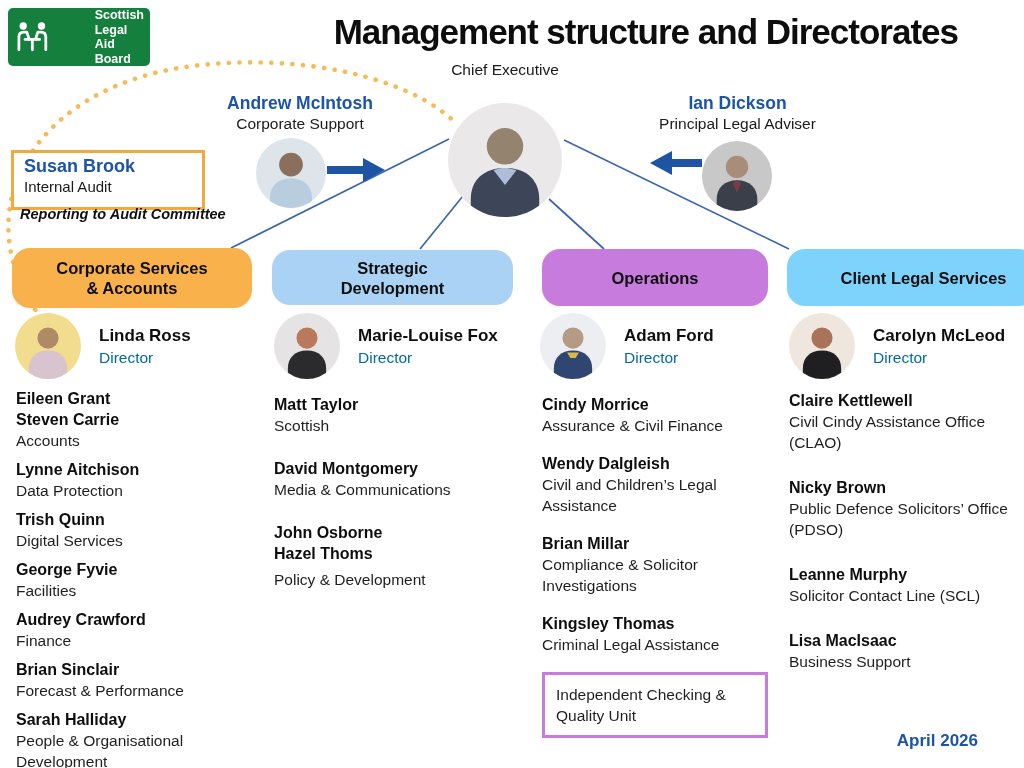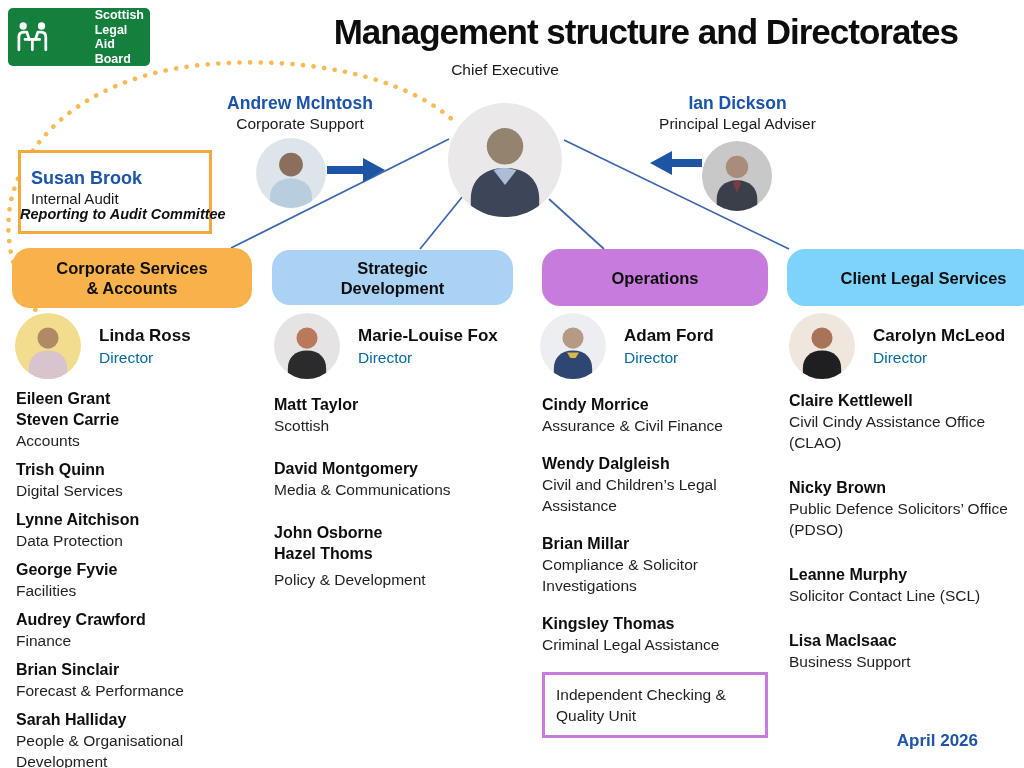--- a/index.html
+++ b/index.html
@@ -27,22 +27,22 @@
   .right-text{position:absolute;left:625px;top:93px;width:225px;}
 
   .avatar{position:absolute;border-radius:50%;overflow:hidden;}
   .avatar svg{display:block;width:100%;height:100%;}
   .av-chief{left:448px;top:103px;width:114px;height:114px;}
   .av-left{left:256px;top:138px;width:70px;height:70px;}
   .av-right{left:702px;top:141px;width:70px;height:70px;}
   .av-dir{width:66px;height:66px;position:static;flex:0 0 66px;}
 
   
-  .audit-box{position:absolute;left:18px;top:150px;width:168px;height:48px;border:3px solid #F3A93C;
-             background:#fff;padding:15px 10px;box-sizing:content-box;}
+  .audit-box{position:absolute;left:11px;top:150px;width:168px;height:48px;border:3px solid #F3A93C;
+             background:#fff;padding:3px 10px;box-sizing:content-box;}
   .audit-name{font-weight:800;font-size:18px;color:#1c54a8;}
   .audit-role{font-size:15px;color:#1a1a1a;margin-top:1px;}
   .audit-note{position:absolute;left:20px;top:206px;font-size:14.5px;font-weight:bold;font-style:italic;color:#111;}
 
   
   .pill{position:absolute;border-radius:18px;display:flex;align-items:center;justify-content:center;
         text-align:center;font-weight:800;font-size:16.5px;line-height:20px;color:#0e0e0e;white-space:pre-line;}
   .pill-0{left:12px;top:248px;width:240px;height:60px;}
   .pill-1{left:272px;top:250px;width:241px;height:55px;}
   .pill-2{left:542px;top:249px;width:226px;height:57px;}
@@ -218,26 +218,26 @@
     </div>
   </div>
 
   <div class="col col-0">
     <div class="entry">
       <div class="names">Eileen Grant
 Steven Carrie</div>
       <div class="area">Accounts</div>
     </div>
     <div class="entry">
+      <div class="names">Lynne Aitchison</div>
+      <div class="area">Data Protection</div>
+    </div>
+    <div class="entry">
       <div class="names">Trish Quinn</div>
       <div class="area">Digital Services</div>
-    </div>
-    <div class="entry">
-      <div class="names">Lynne Aitchison</div>
-      <div class="area">Data Protection</div>
     </div>
     <div class="entry">
       <div class="names">George Fyvie</div>
       <div class="area">Facilities</div>
     </div>
     <div class="entry">
       <div class="names">Audrey Crawford</div>
       <div class="area">Finance</div>
     </div>
     <div class="entry">

